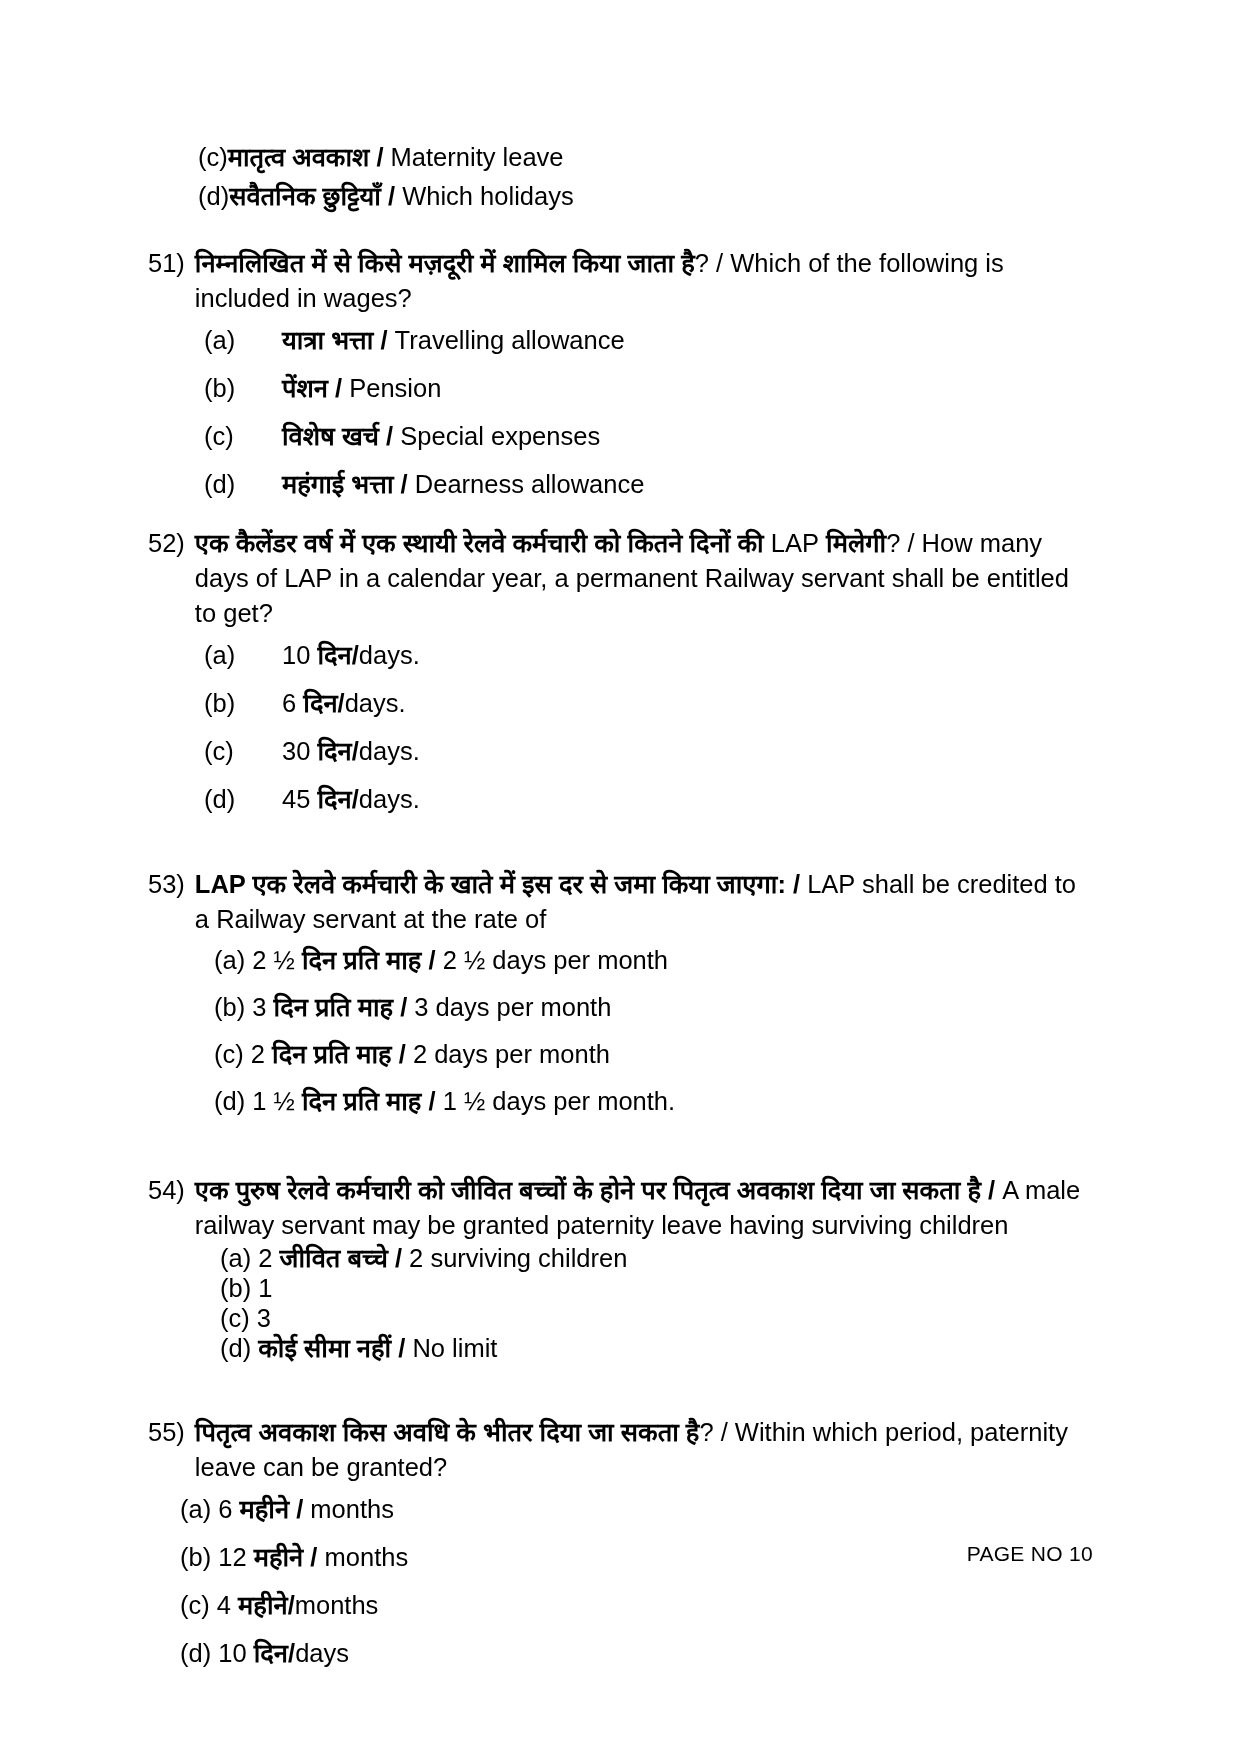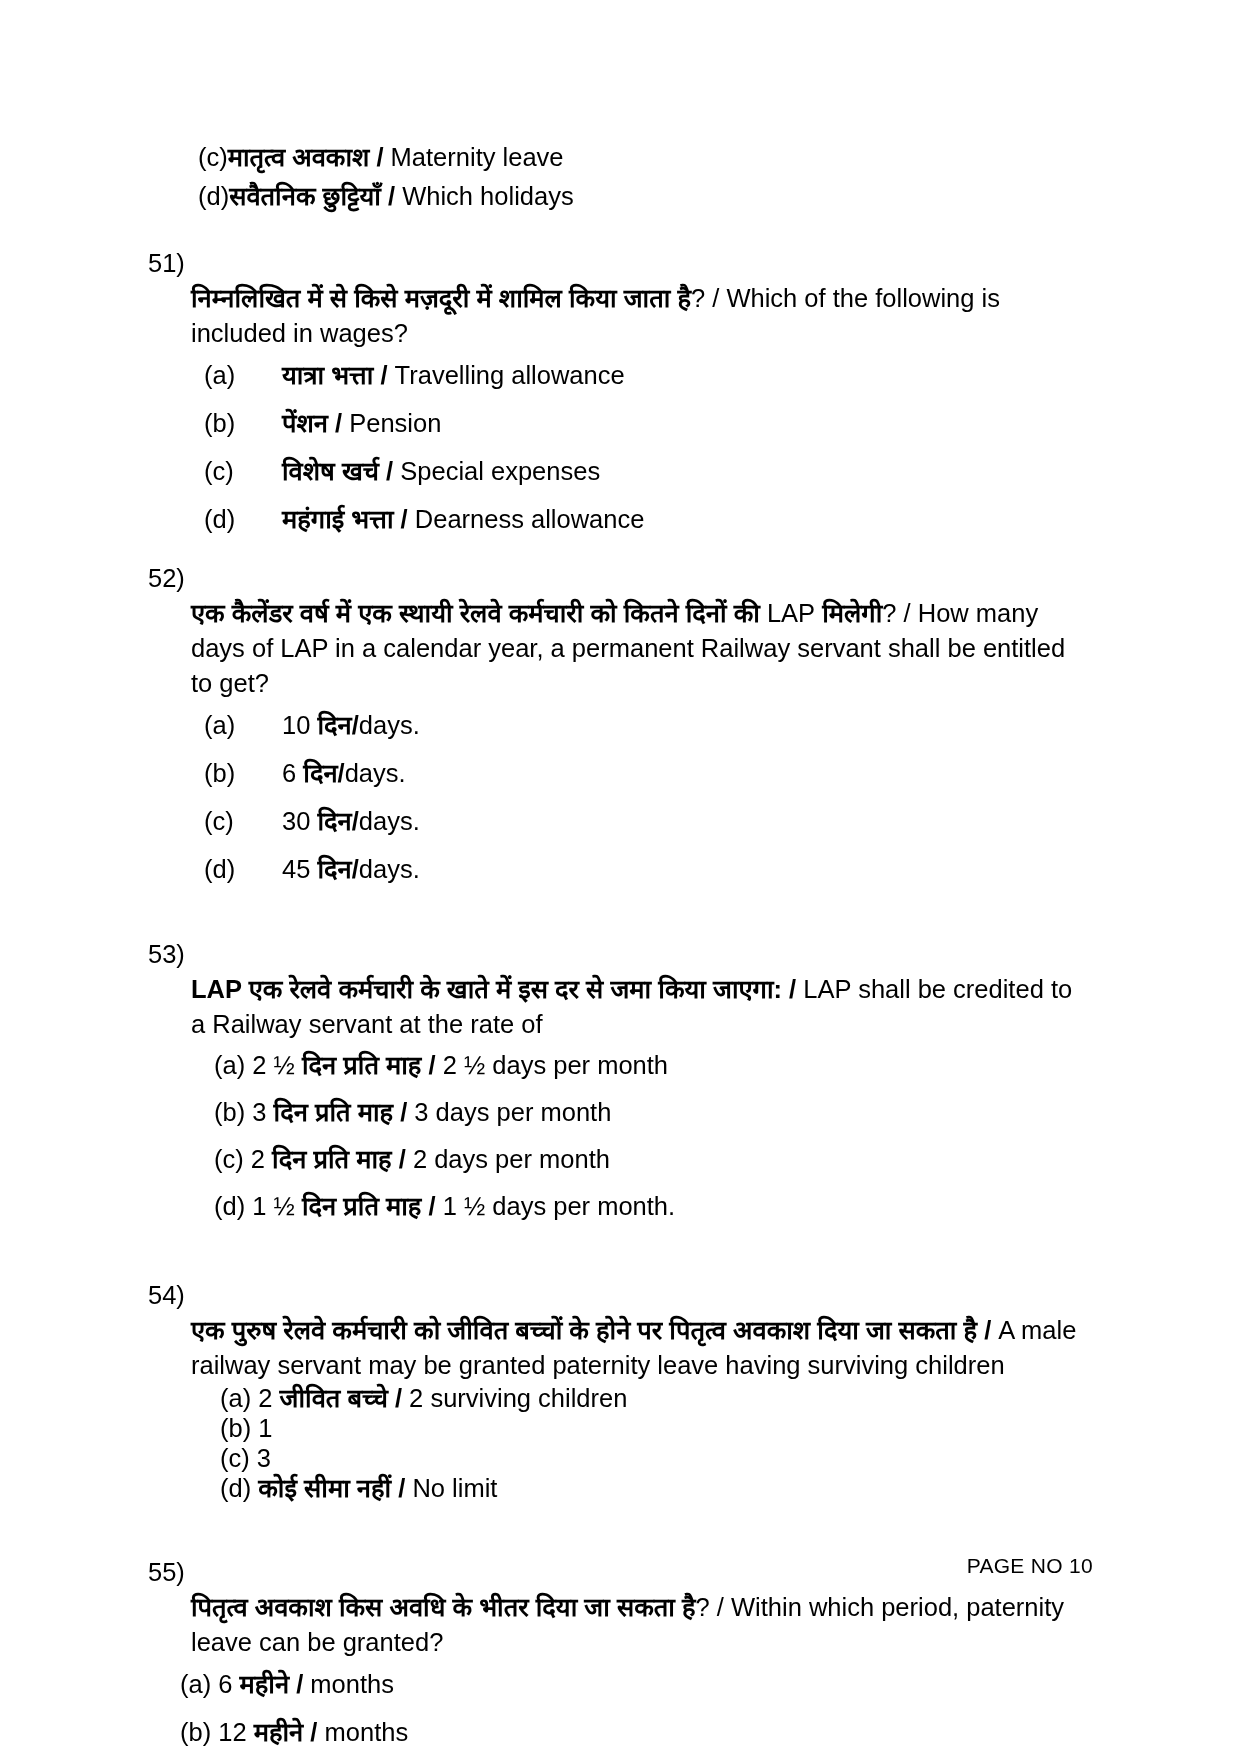--- a/index.html
+++ b/index.html
@@ -33,32 +33,30 @@
     font-size: 25.5px;
     line-height: 39px;
   }
 
   
   .q {
     display: flex;
     align-items: flex-start;
     font-size: 25.5px;
     line-height: 35px;
-    flex-direction: column;
   }
   .q-num {
     flex: 0 0 auto;
     font-weight: normal;
     padding-right: 10px;
     white-space: nowrap;
   }
   .q-body {
     flex: 1 1 auto;
     text-align: left;
-    margin-left: 43px;
   }
 
   
   .opts {
     font-size: 25.5px;
   }
   
   .opts.tabbed {
     margin-left: 56px;
     line-height: 48px;
@@ -88,21 +86,21 @@
   .gap-q51 { height: 30px; }
   .gap-q52 { height: 18px; }
   .gap-q53 { height: 44px; }
   .gap-q54 { height: 48px; }
   .gap-q55 { height: 52px; }
 
   
   .footer {
     position: absolute;
     right: 148px;
-    bottom: 176px;
+    bottom: 188px;
     font-size: 21px;
     letter-spacing: 0.3px;
     text-align: center;
   }
 </style>
 </head>
 <body>
 
 <div class="page">
 

